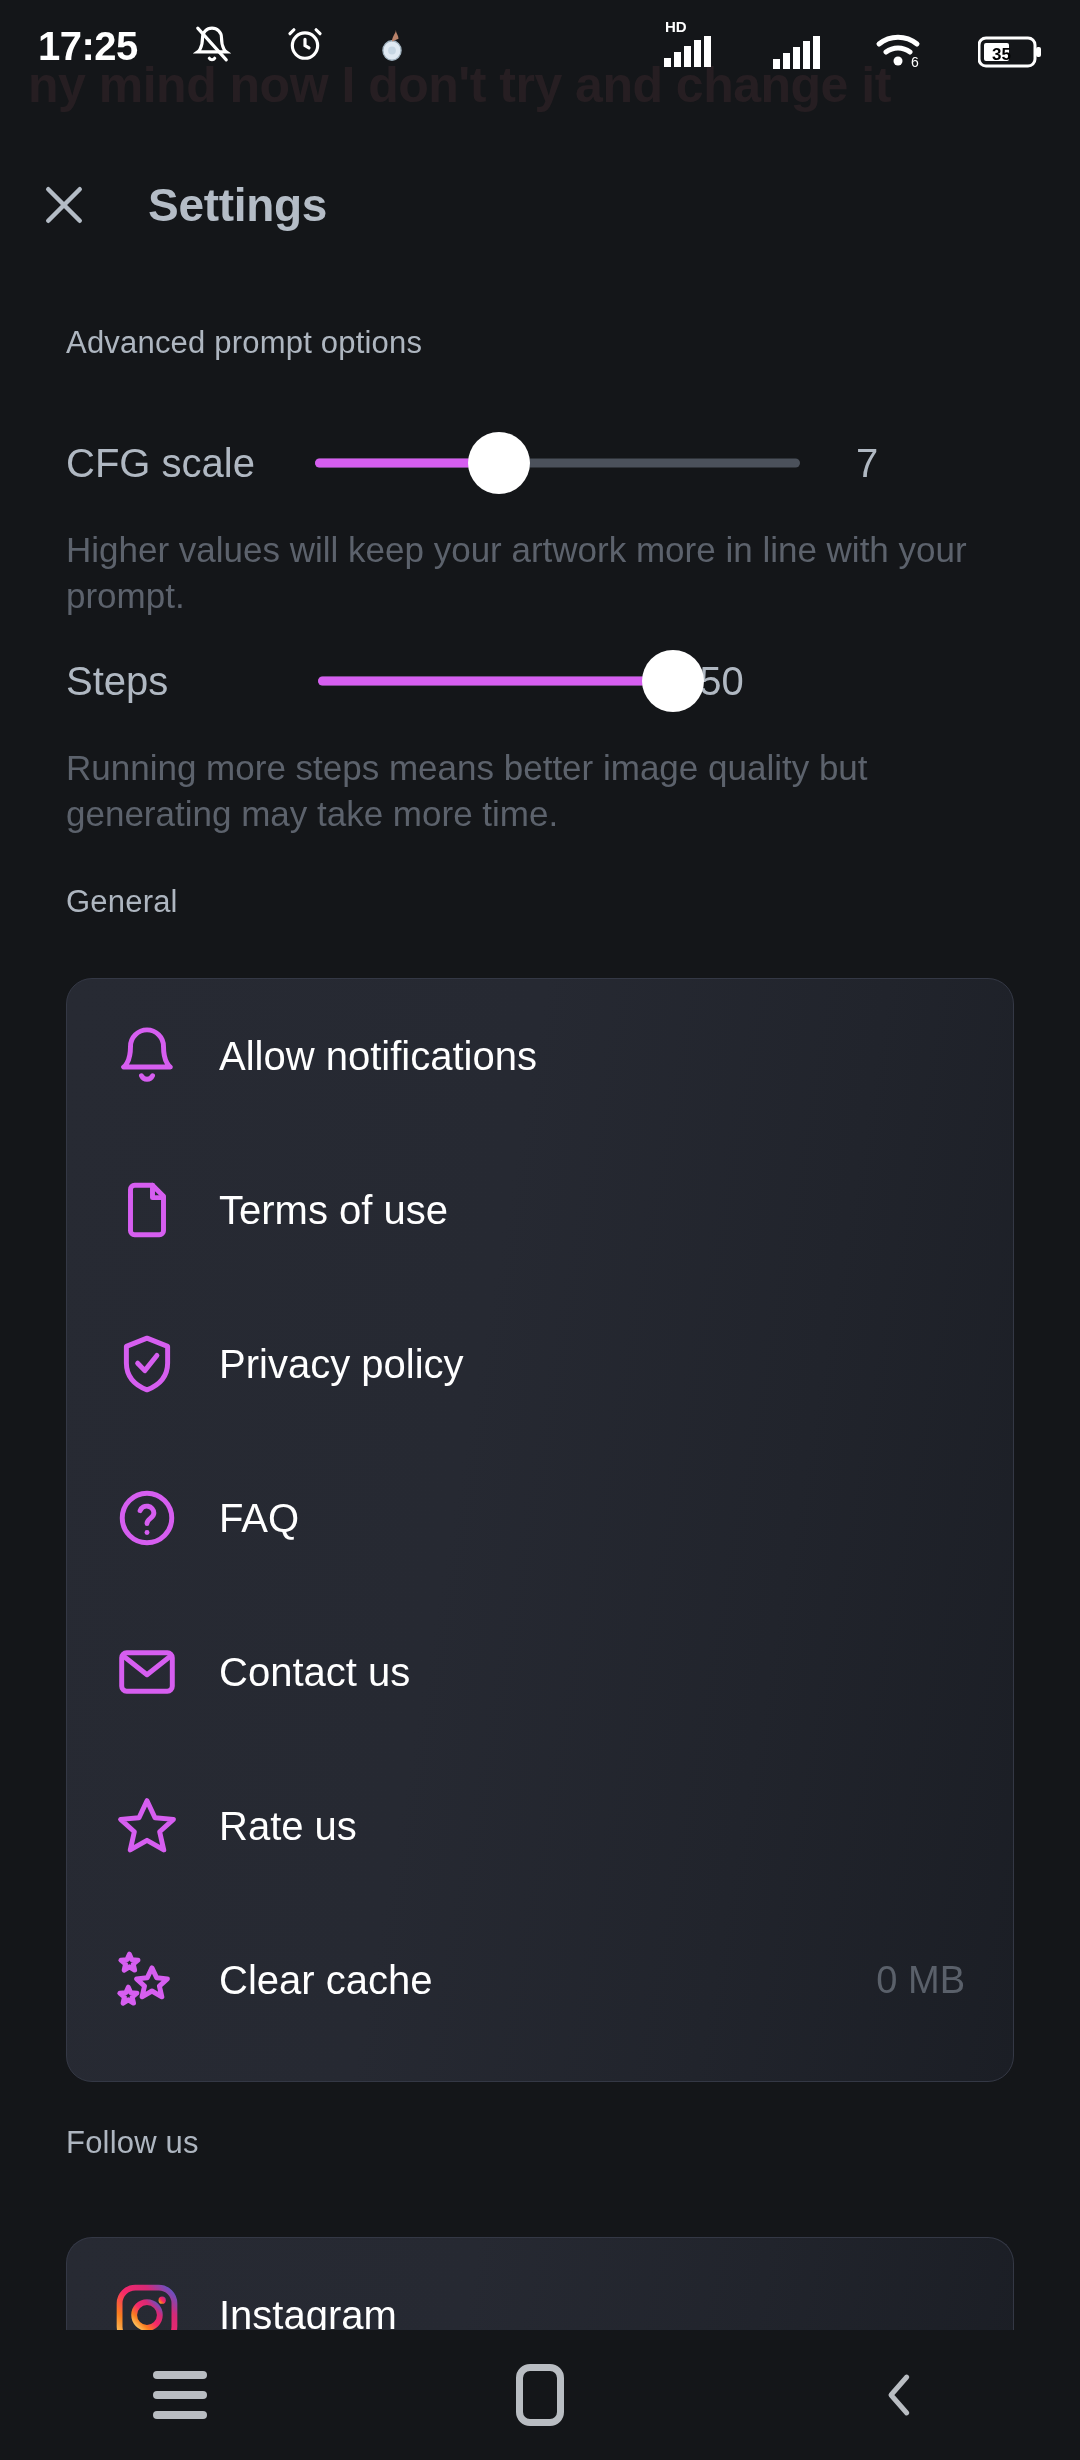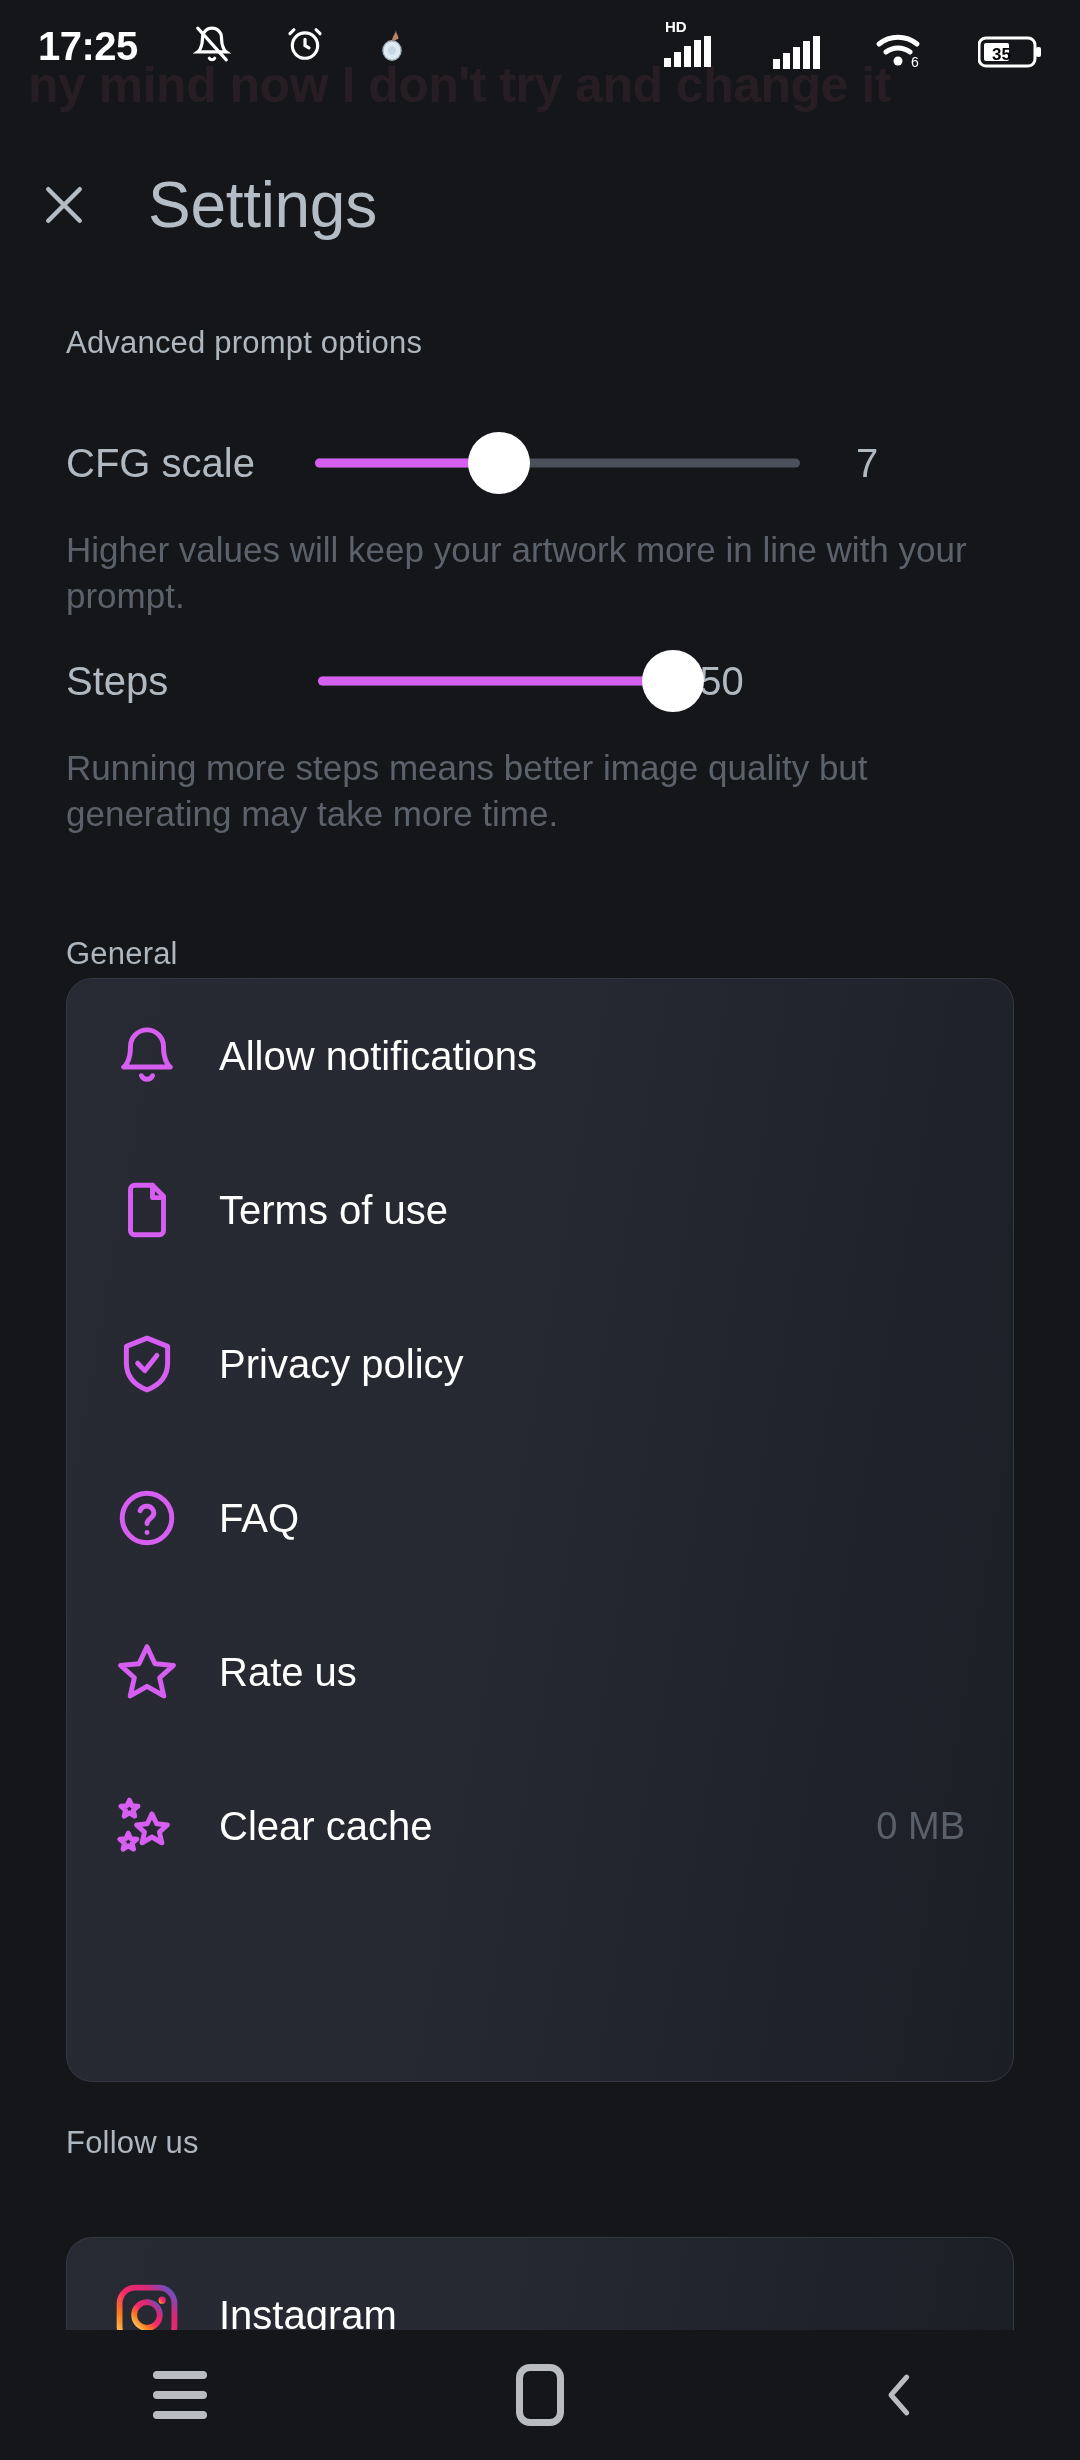--- a/index.html
+++ b/index.html
@@ -33,31 +33,31 @@
   
   .header{
     position:absolute; top:150px; left:0; width:1080px; height:110px;
     display:flex; align-items:center;
   }
   .close-btn{
     width:96px; height:96px; margin-left:16px;
     display:flex; align-items:center; justify-content:center;
   }
   .page-title{
-    color:#b4bcc6; font-size:64px; font-weight:normal; margin-left:36px;
+    color:#b4bcc6; font-size:46px; font-weight:bold; margin-left:36px;
     letter-spacing:-.3px;
   }
 
   
   .section-title{
     position:absolute; left:66px; color:#aeb6c0;
     font-size:31px; font-weight:normal; letter-spacing:.2px;
   }
   #sec-advanced{ top:325px; }
-  #sec-general{ top:936px; }
+  #sec-general{ top:884px; }
   #sec-follow{ top:2125px; }
 
   
   .slider-row{ position:absolute; left:0; width:1025px; height:70px; display:flex; align-items:center; }
   #row-cfg{ top:428px; }
   #row-steps{ top:646px; }
   .slider-label{
     color:#b0b8c2; font-size:40px; width:auto; margin-left:66px; white-space:nowrap;
   }
   .slider-wrap{ position:relative; height:70px; display:flex; align-items:center; }
@@ -261,20 +261,29 @@
         </div>
         <div class="list-item">
           <span class="item-icon">
             <svg width="66" height="66" viewBox="0 0 24 24" fill="none" stroke="#d65ef0" stroke-width="1.8" stroke-linecap="round" stroke-linejoin="round">
               <circle cx="12" cy="12" r="9"></circle>
               <path d="M9.5 9.3a2.6 2.6 0 0 1 5 .9c0 1.8-2.5 2.1-2.5 3.8"></path>
               <circle cx="12" cy="17.3" r=".9" fill="#d65ef0" stroke="none"></circle>
             </svg>
           </span>
           <span class="item-label">FAQ</span>
+        </div>
+        <div class="list-item">
+          <span class="item-icon">
+            <svg width="66" height="66" viewBox="0 0 24 24" fill="none" stroke="#d65ef0" stroke-width="1.8" stroke-linecap="round" stroke-linejoin="round">
+              <rect x="2.8" y="5" width="18.4" height="14" rx="1.8"></rect>
+              <polyline points="3.4 6.2 12 13 20.6 6.2"></polyline>
+            </svg>
+          </span>
+          <span class="item-label">Contact us</span>
         </div>
         <div class="list-item">
           <span class="item-icon">
             <svg width="66" height="66" viewBox="0 0 24 24" fill="none" stroke="#d65ef0" stroke-width="1.8" stroke-linecap="round" stroke-linejoin="round">
               <polygon points="12 2.8 14.9 9 21.6 9.6 16.6 14.1 18.1 20.7 12 17.2 5.9 20.7 7.4 14.1 2.4 9.6 9.1 9"></polygon>
             </svg>
           </span>
           <span class="item-label">Rate us</span>
         </div>
         <div class="list-item">

